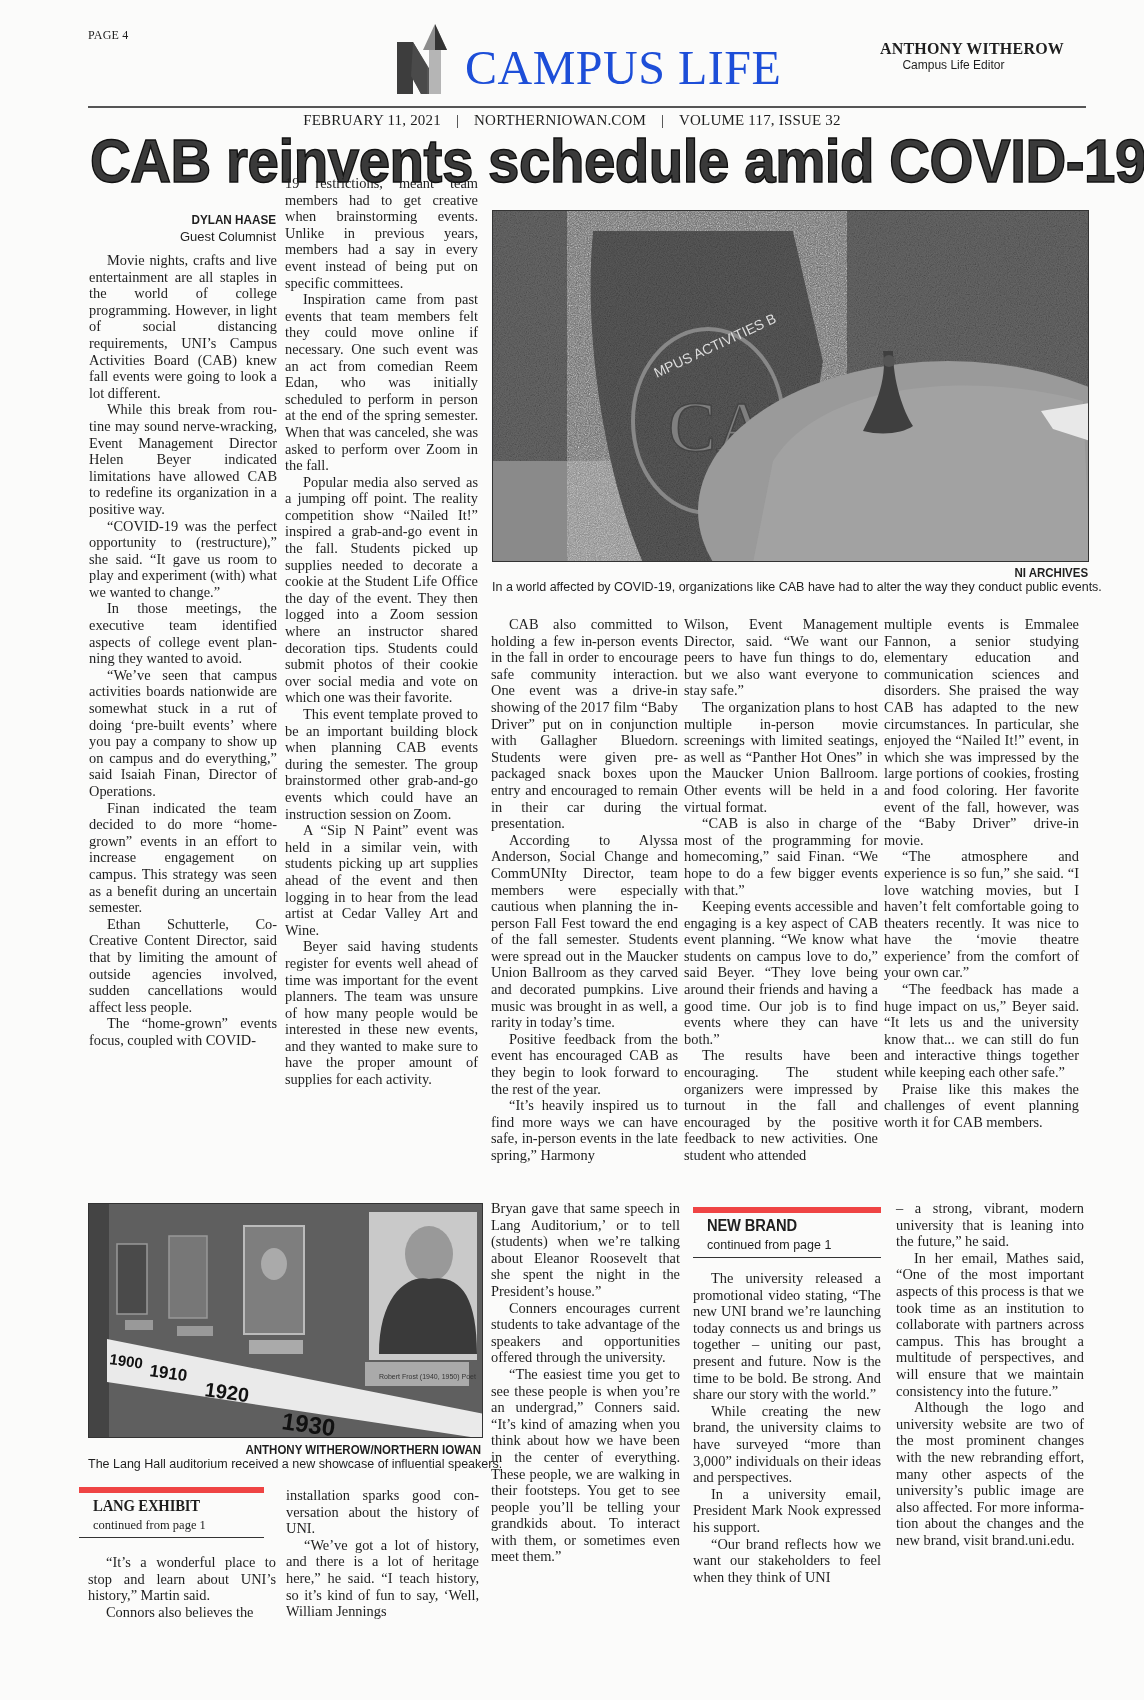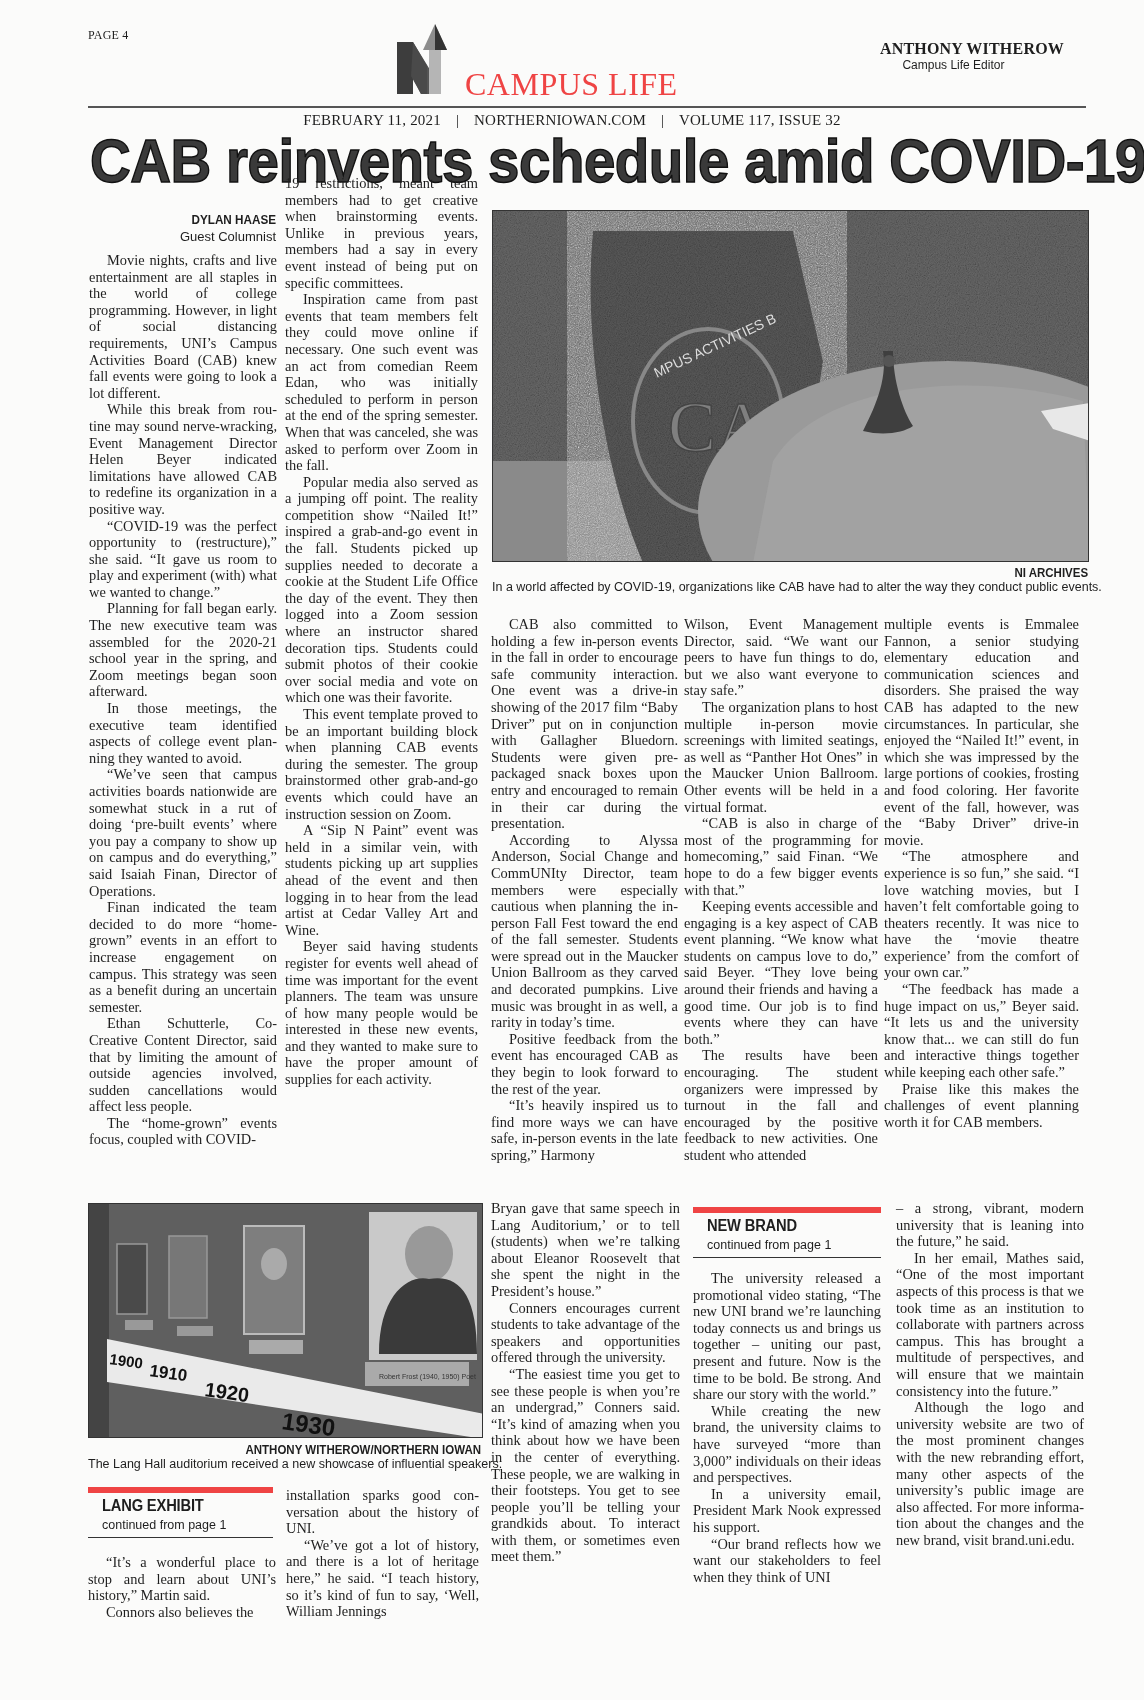--- a/index.html
+++ b/index.html
@@ -2,21 +2,21 @@
 <html><head>
   <meta charset="utf-8">
   <style>
     * { box-sizing: border-box; margin: 0; padding: 0; }
     html, body { width: 1144px; height: 1700px; background: #fbfbfa; overflow: hidden; }
     body { position: relative; font-family: "Liberation Serif", "DejaVu Serif", serif; color: #1e1e1e; }
 
     .page-label { position: absolute; left: 88px; top: 28px; font-size: 12px; letter-spacing: 0.2px; }
 
     .logo { position: absolute; left: 395px; top: 22px; width: 70px; height: 72px; }
-    .section-title { position: absolute; left: 465px; top: 44px; font-size: 32px; letter-spacing: 0.5px; font-family: "Liberation Serif", serif; color: #ef4444; line-height: 1; margin-top: 24px; }
+    .section-title { position: absolute; left: 465px; top: 44px; font-size: 48px; letter-spacing: 0.5px; font-family: "Liberation Serif", serif; color: #1d4ed8; line-height: 1; }
 
     .editor { position: absolute; right: 80px; top: 40px; text-align: center; }
     .editor .name { font-size: 16px; font-weight: bold; letter-spacing: 0.2px; margin-left: 37px; }
     .editor .role { font-family: "Liberation Sans", sans-serif; font-size: 12px; }
 
     .rule-top { position: absolute; left: 88px; right: 58px; top: 106px; height: 0; border-top: 2px solid #555; }
 
     .dateline { position: absolute; left: 0; right: 0; top: 112px; text-align: center; font-size: 15px; letter-spacing: 0.2px; }
     .dateline .sep { display: inline-block; margin: 0 11px; }
 
@@ -77,21 +77,20 @@
 
 <div class="byline">
   <span class="name">DYLAN HAASE</span>
   <span class="role">Guest Columnist</span>
 </div>
 
 <div class="col" style="left:89px; top:252px; width:188px;">
     <p>Movie nights, crafts and live entertainment are all sta­ples in the world of college programming. However, in light of social distancing requirements, UNI’s Campus Activities Board (CAB) knew fall events were going to look a lot different.</p>
     <p>While this break from rou­tine may sound nerve-wrack­ing, Event Management Director Helen Beyer indicat­ed limitations have allowed CAB to redefine its organiza­tion in a positive way.</p>
     <p>“COVID-19 was the per­fect opportunity to (restruc­ture),” she said. “It gave us room to play and experiment (with) what we wanted to change.”</p>
-    <p>Planning for fall began early. The new executive team was assembled for the 2020-21 school year in the spring, and Zoom meetings began soon afterward.</p>
     <p>In those meetings, the executive team identified aspects of college event plan­ning they wanted to avoid.</p>
     <p>“We’ve seen that campus activities boards nationwide are somewhat stuck in a rut of doing ‘pre-built events’ where you pay a company to show up on campus and do every­thing,” said Isaiah Finan, Director of Operations.</p>
     <p>Finan indicated the team decided to do more “home-grown” events in an effort to increase engagement on campus. This strategy was seen as a benefit during an uncertain semester.</p>
     <p>Ethan Schutterle, Co-Creative Content Director, said that by limiting the amount of outside agen­cies involved, sudden cancel­lations would affect less peo­ple.</p>
     <p>The “home-grown” events focus, coupled with COVID-</p>
   </div>
 <div class="col" style="left:285px; top:175px; width:193px;">
     <p class="noindent">19 restrictions, meant team members had to get creative when brainstorming events. Unlike in previous years, members had a say in every event instead of being put on specific committees.</p>
     <p>Inspiration came from past events that team members felt they could move online if necessary. One such event was an act from comedian Reem Edan, who was initially scheduled to perform in per­son at the end of the spring semester. When that was can­celed, she was asked to per­form over Zoom in the fall.</p>
     <p>Popular media also served as a jumping off point. The reality competition show “Nailed It!” inspired a grab-and-go event in the fall. Students picked up supplies needed to decorate a cookie at the Student Life Office the day of the event. They then logged into a Zoom session where an instructor shared decoration tips. Students could submit photos of their cookie over social media and vote on which one was their favorite.</p>
@@ -165,21 +164,21 @@
     <polygon points="18,135 395,210 395,235 18,178" fill="#eaeaea"></polygon>
     <text x="20" y="160" font-family="Liberation Sans, sans-serif" font-weight="bold" font-size="15" fill="#111" transform="rotate(8 20 160)">1900</text>
     <text x="60" y="172" font-family="Liberation Sans, sans-serif" font-weight="bold" font-size="17" fill="#111" transform="rotate(8 60 172)">1910</text>
     <text x="115" y="192" font-family="Liberation Sans, sans-serif" font-weight="bold" font-size="20" fill="#111" transform="rotate(8 115 192)">1920</text>
     <text x="192" y="225" font-family="Liberation Sans, sans-serif" font-weight="bold" font-size="24" fill="#111" transform="rotate(8 192 225)">1930</text>
   </svg>
 </div>
 <div class="credit" style="left:88px; width:393px; top:1443px;">ANTHONY WITHEROW/NORTHERN IOWAN</div>
 <div class="caption" style="left:88px; top:1457px;">The Lang Hall auditorium received a new showcase of influential speakers.</div>
 
-<div class="jump-box" style="left:88px; top:1487px; width:185px;">
+<div class="jump-box" style="left:79px; top:1487px; width:185px;font-family:Liberation Serif, serif;">
   <span class="title">LANG EXHIBIT</span>
   <span class="sub">continued from page 1</span>
 </div>
 
 <div class="col" style="left:88px; top:1554px; width:188px;">
     <p>“It’s a wonderful place to stop and learn about UNI’s history,” Martin said.</p>
     <p>Connors also believes the</p>
   </div>
 <div class="col" style="left:286px; top:1487px; width:193px;">
     <p class="noindent">installation sparks good con­versation about the history of UNI.</p>

